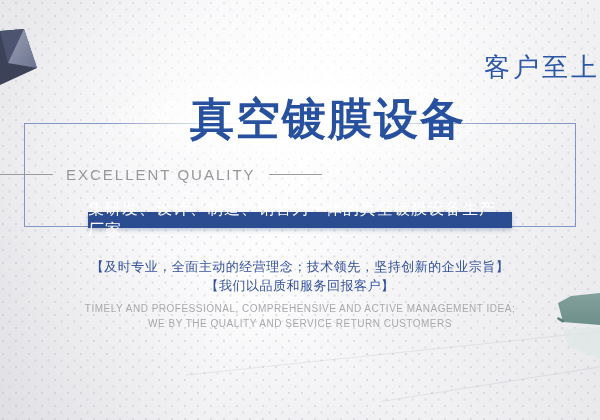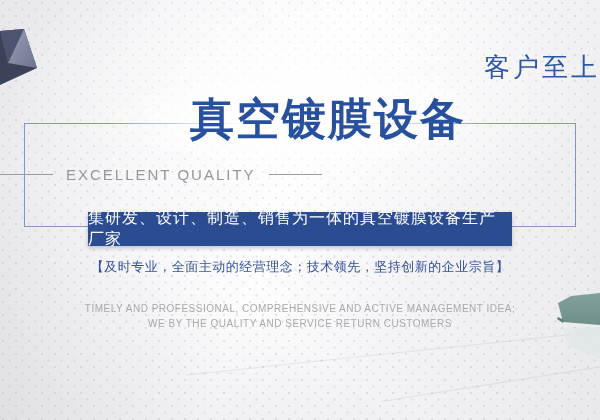--- a/index.html
+++ b/index.html
@@ -34,21 +34,21 @@
     position:absolute;left:0;top:90px;width:100%;text-align:center;z-index:4;
     font-size:44px;font-weight:bold;letter-spacing:2px;color:#27509e;margin-left:28px;
   }
   .quality-row{
     position:absolute;left:0;top:166px;width:100%;z-index:4;
     display:flex;align-items:center;gap:13px;
   }
   .quality-dash{width:53px;height:1px;background:#9b9b9f;}
   .quality-text{font-size:15px;letter-spacing:2px;color:#97979a;}
   .banner{
-    position:absolute;left:88px;top:212px;width:424px;height:34px;z-index:4;
+    position:absolute;left:88px;top:212px;width:424px;height:16px;z-index:4;
     background:#2c4c92;display:flex;align-items:center;justify-content:center;
     box-shadow:0 2px 4px rgba(40,60,110,0.28);
   }
   .banner-text{color:#ffffff;font-size:16px;letter-spacing:1px;font-weight:500;}
   .slogan{position:absolute;left:0;width:100%;text-align:center;z-index:4;
     color:#33519b;font-size:13px;font-weight:400;letter-spacing:0.5px;}
   .slogan-1{top:258px;}
   .slogan-2{top:277px;}
   .english{
     position:absolute;left:0;top:301px;width:100%;text-align:center;z-index:4;
@@ -106,19 +106,20 @@
     <span class="quality-dash"></span>
     <span class="quality-text">EXCELLENT QUALITY</span>
     <span class="quality-dash"></span>
   </div>
 
   <div class="banner">
     <span class="banner-text">集研发、设计、制造、销售为一体的真空镀膜设备生产厂家</span>
   </div>
 
   <div class="slogan slogan-1">【及时专业，全面主动的经营理念；技术领先，坚持创新的企业宗旨】</div>
+  <div class="slogan slogan-2">【我们以品质和服务回报客户】</div>
 
   <div class="english">
     <div>TIMELY AND PROFESSIONAL, COMPREHENSIVE AND ACTIVE MANAGEMENT IDEA;</div>
     <div>WE BY THE QUALITY AND SERVICE RETURN CUSTOMERS</div>
   </div>
 
 </div>
 
 </body></html>

